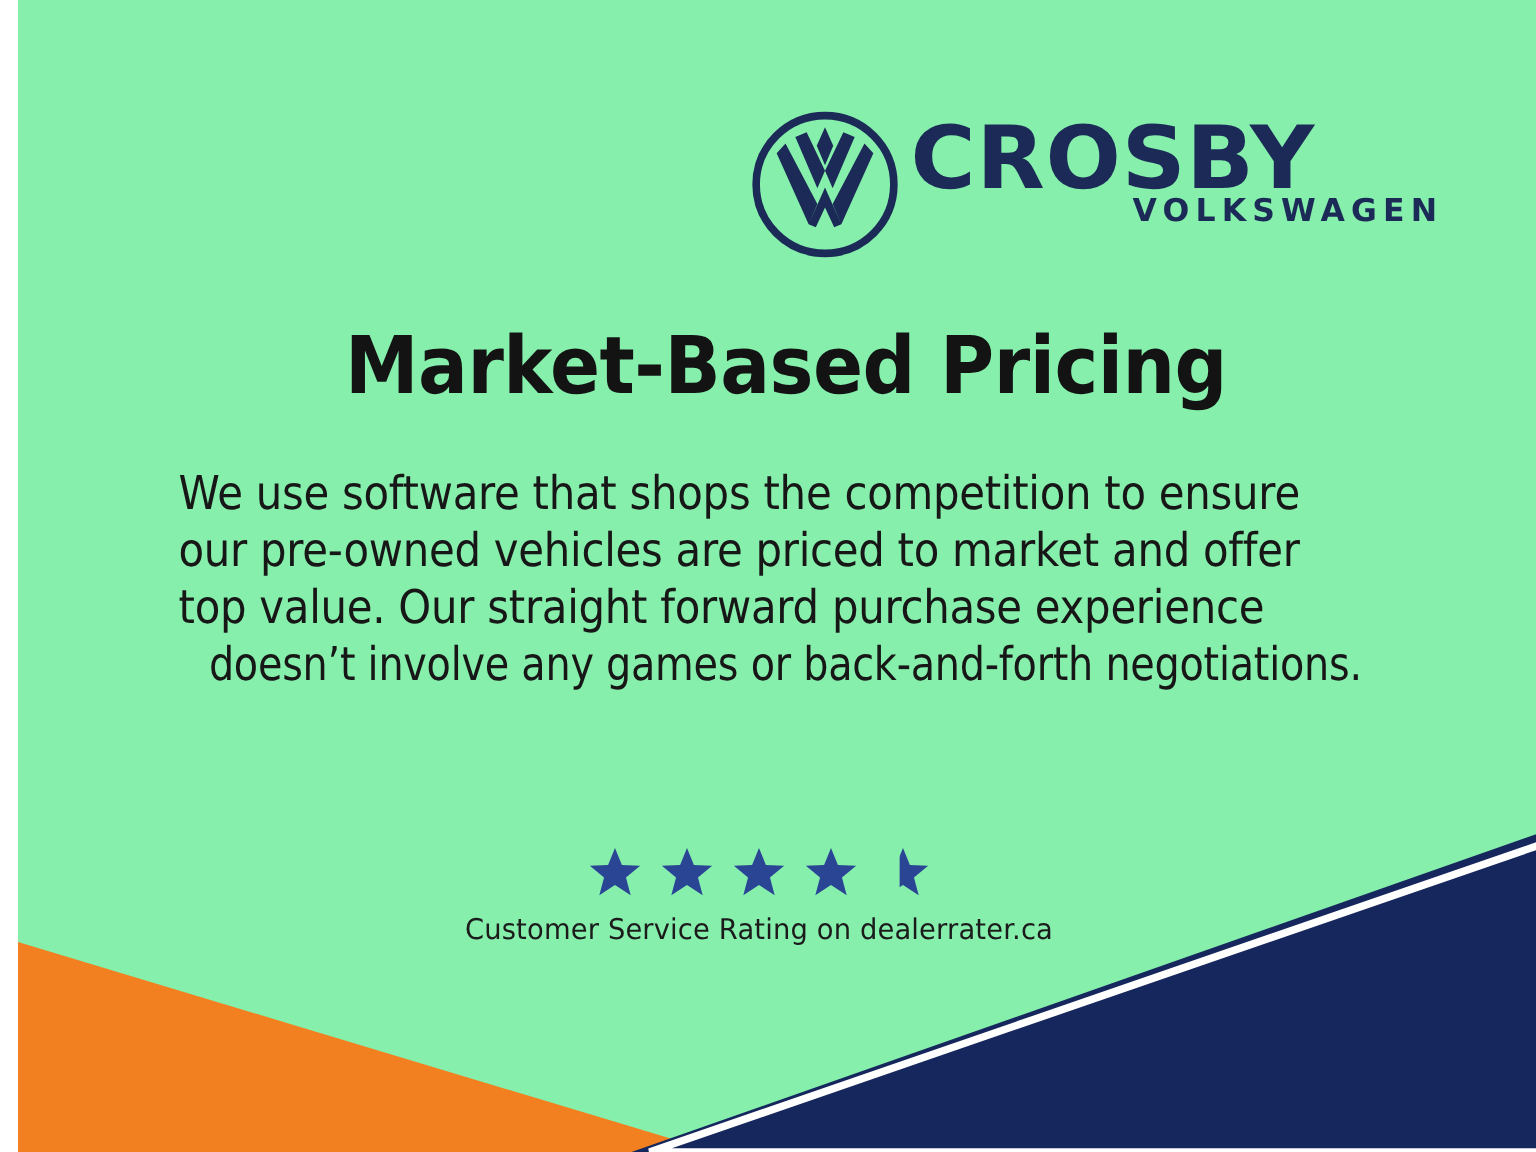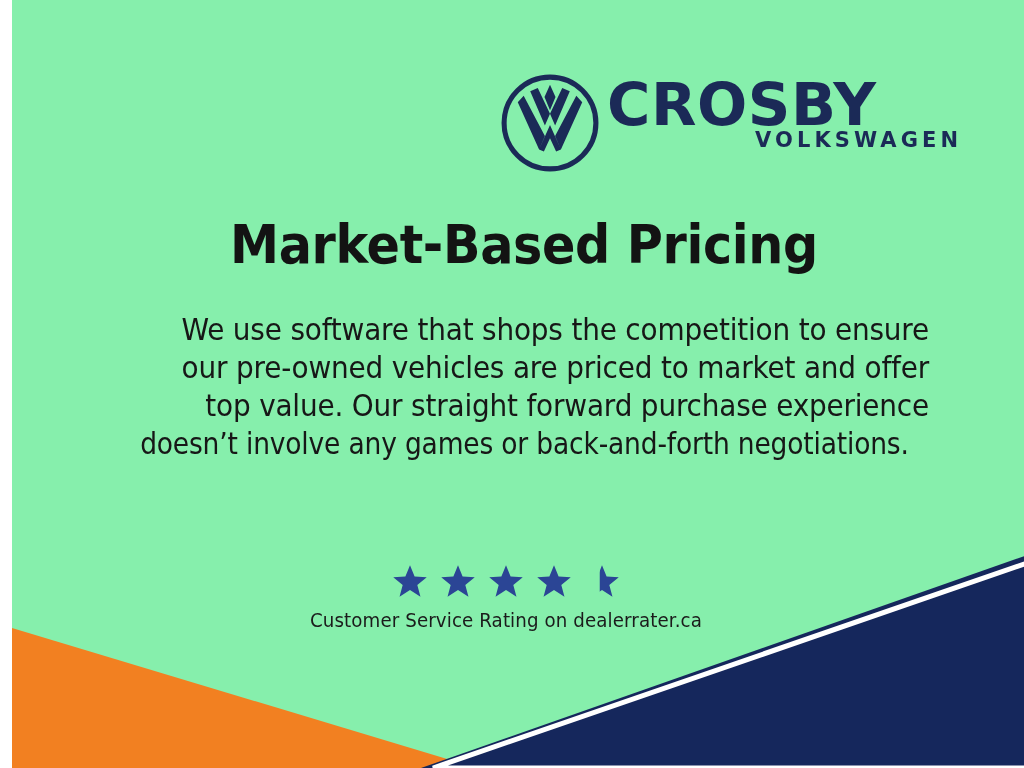--- a/index.html
+++ b/index.html
@@ -94,21 +94,21 @@
     transform: scaleX(0.93);
     transform-origin: center center;
   }
 
   
   #body-copy {
     position: absolute;
     left: 62px;
     top: 310px;
     width: 900px;
-    text-align: right;
+    text-align: left;
     font-family: "DejaVu Sans", "Liberation Sans", sans-serif;
     font-weight: normal;
     font-size: 31px;
     line-height: 38px;
     letter-spacing: -0.2px;
     color: #171717;
   }
   #body-copy .line {
     display: block;
     white-space: nowrap;

